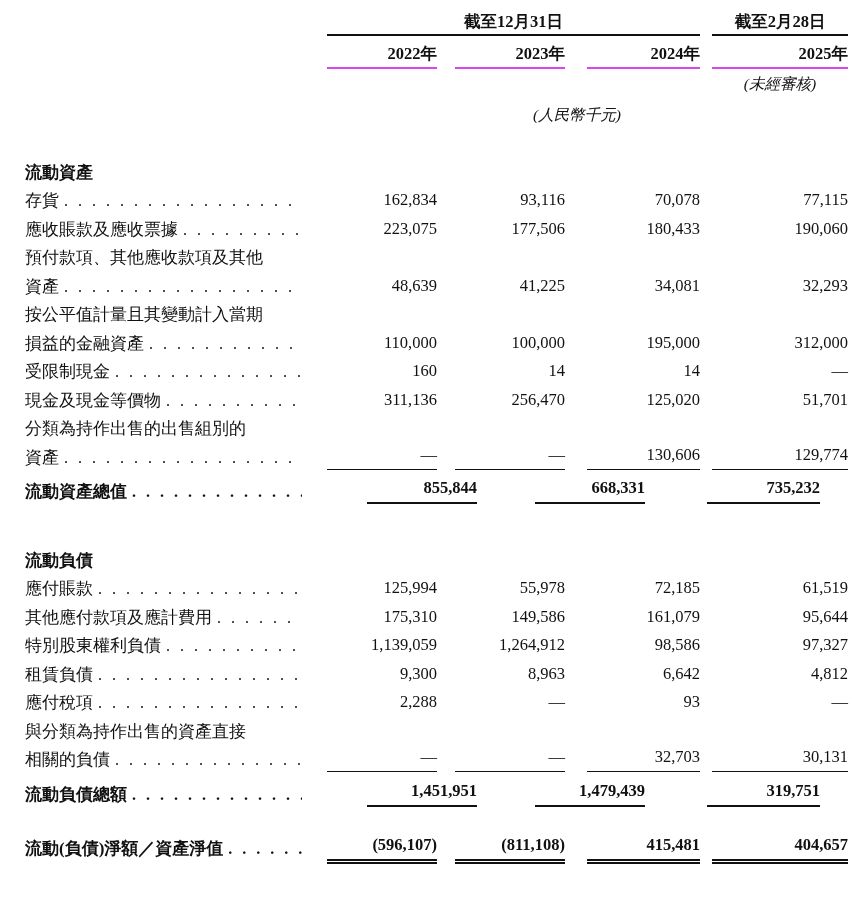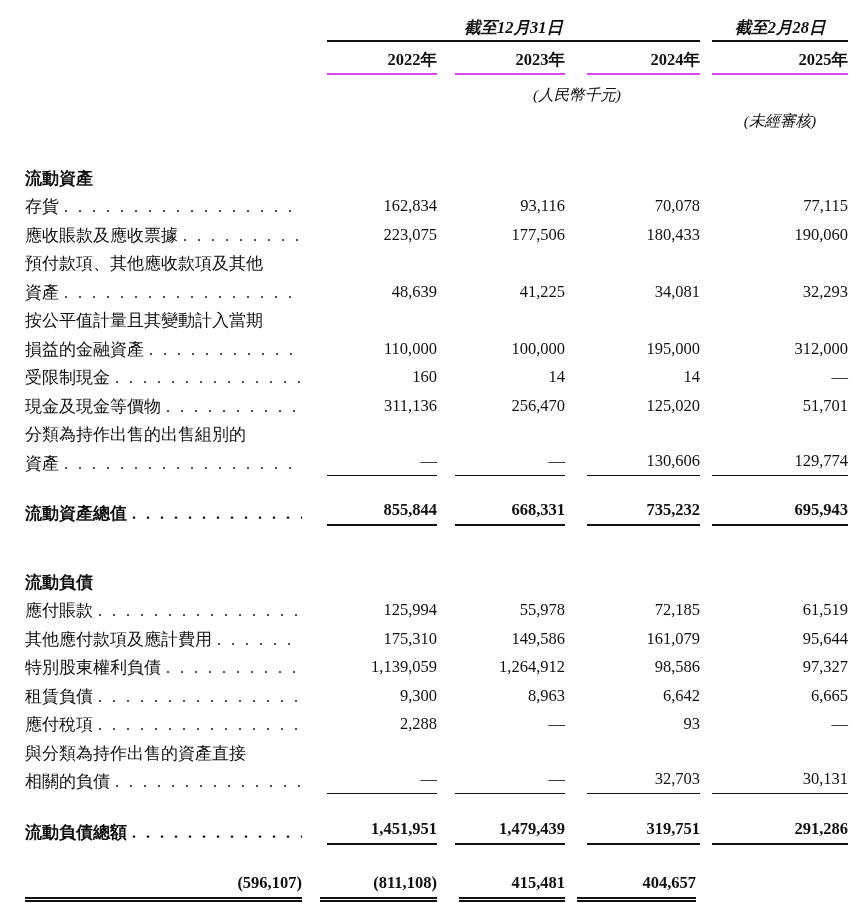--- a/index.html
+++ b/index.html
@@ -16,21 +16,21 @@
     background: #ffffff;
     overflow: hidden;
   }
   .row {
     display: grid;
     grid-template-columns: 302px 135px 128px 135px 152px;
     align-items: end;
     height: 28.5px;
   }
   
-  .hdr-groups { height: 27px; padding-top: 15px; font-style: italic; }
+  .hdr-groups { height: 27px; padding-top: 9px; }
   .group-cell {
     font-weight: bold;
     font-size: 16.5px;
     text-align: center;
     border-bottom: 2px solid #111;
     padding-bottom: 2px;
     line-height: 20px;
   }
   .span-dec { grid-column: 2 / 5; margin-left: 25px; }
   .span-feb { grid-column: 5 / 6; margin-left: 12px; margin-right: 4px; }
@@ -112,21 +112,21 @@
     border-bottom: 2px solid #111;
     padding-bottom: 3px;
   }
   .row.rule-double .vinner::after {
     content: "";
     position: absolute;
     left: 0; right: 0; bottom: -5px;
     border-bottom: 2px solid #111;
   }
   
-  .gap-sm { margin-top: 22px; }
+  .gap-sm { margin-top: 6px; gap: 40px; }
   .gap-md { margin-top: 26px; }
   .gap-lg { margin-top: 40px; }
 </style>
 </head>
 <body>
 
 <div class="doc">
 
   <div class="row hdr-groups">
     <div></div>
@@ -143,30 +143,30 @@
         <span class="vinner year-cell">2023年</span>
       </div>
     <div class="vcell c3">
         <span class="vinner year-cell">2024年</span>
       </div>
     <div class="vcell c4">
         <span class="vinner year-cell">2025年</span>
       </div>
   </div>
 
+  <div class="row hdr-note">
+    <div></div>
+    <div class="note-unaudited">(未經審核)</div>
+  </div>
+
   <div class="row hdr-currency">
     <div></div>
     <div class="note-currency">(人民幣千元)</div>
   </div>
 
-  <div class="row hdr-note">
-    <div></div>
-    <div class="note-unaudited">(未經審核)</div>
-  </div>
-
   <div id="rows-container">
       <div class="row section">
         <div class="lcell">
           <span class="ltext">流動資產</span>
         </div>
       </div>
       <div class="row item">
         <div class="lcell">
           <span class="ltext">存貨</span>
           <span class="leader"></span>
@@ -392,21 +392,21 @@
         <div class="vcell c1">
           <span class="vinner">9,300</span>
         </div>
         <div class="vcell c2">
           <span class="vinner">8,963</span>
         </div>
         <div class="vcell c3">
           <span class="vinner">6,642</span>
         </div>
         <div class="vcell c4">
-          <span class="vinner">6,665</span>
+          <span class="vinner">4,812</span>
         </div>
       </div>
       <div class="row item">
         <div class="lcell">
           <span class="ltext">應付稅項</span>
           <span class="leader"></span>
         </div>
         <div class="vcell c1">
           <span class="vinner">2,288</span>
         </div>
@@ -455,20 +455,24 @@
           <span class="vinner">1,479,439</span>
         </div>
         <div class="vcell c3">
           <span class="vinner">319,751</span>
         </div>
         <div class="vcell c4">
           <span class="vinner">291,286</span>
         </div>
       </div>
       <div class="row total rule-double gap-md">
+        <div class="lcell">
+          <span class="ltext">流動(負債)淨額／資產淨值</span>
+          <span class="leader"></span>
+        </div>
         <div class="vcell c1">
           <span class="vinner">(596,107)</span>
         </div>
         <div class="vcell c2">
           <span class="vinner">(811,108)</span>
         </div>
         <div class="vcell c3">
           <span class="vinner">415,481</span>
         </div>
         <div class="vcell c4">

